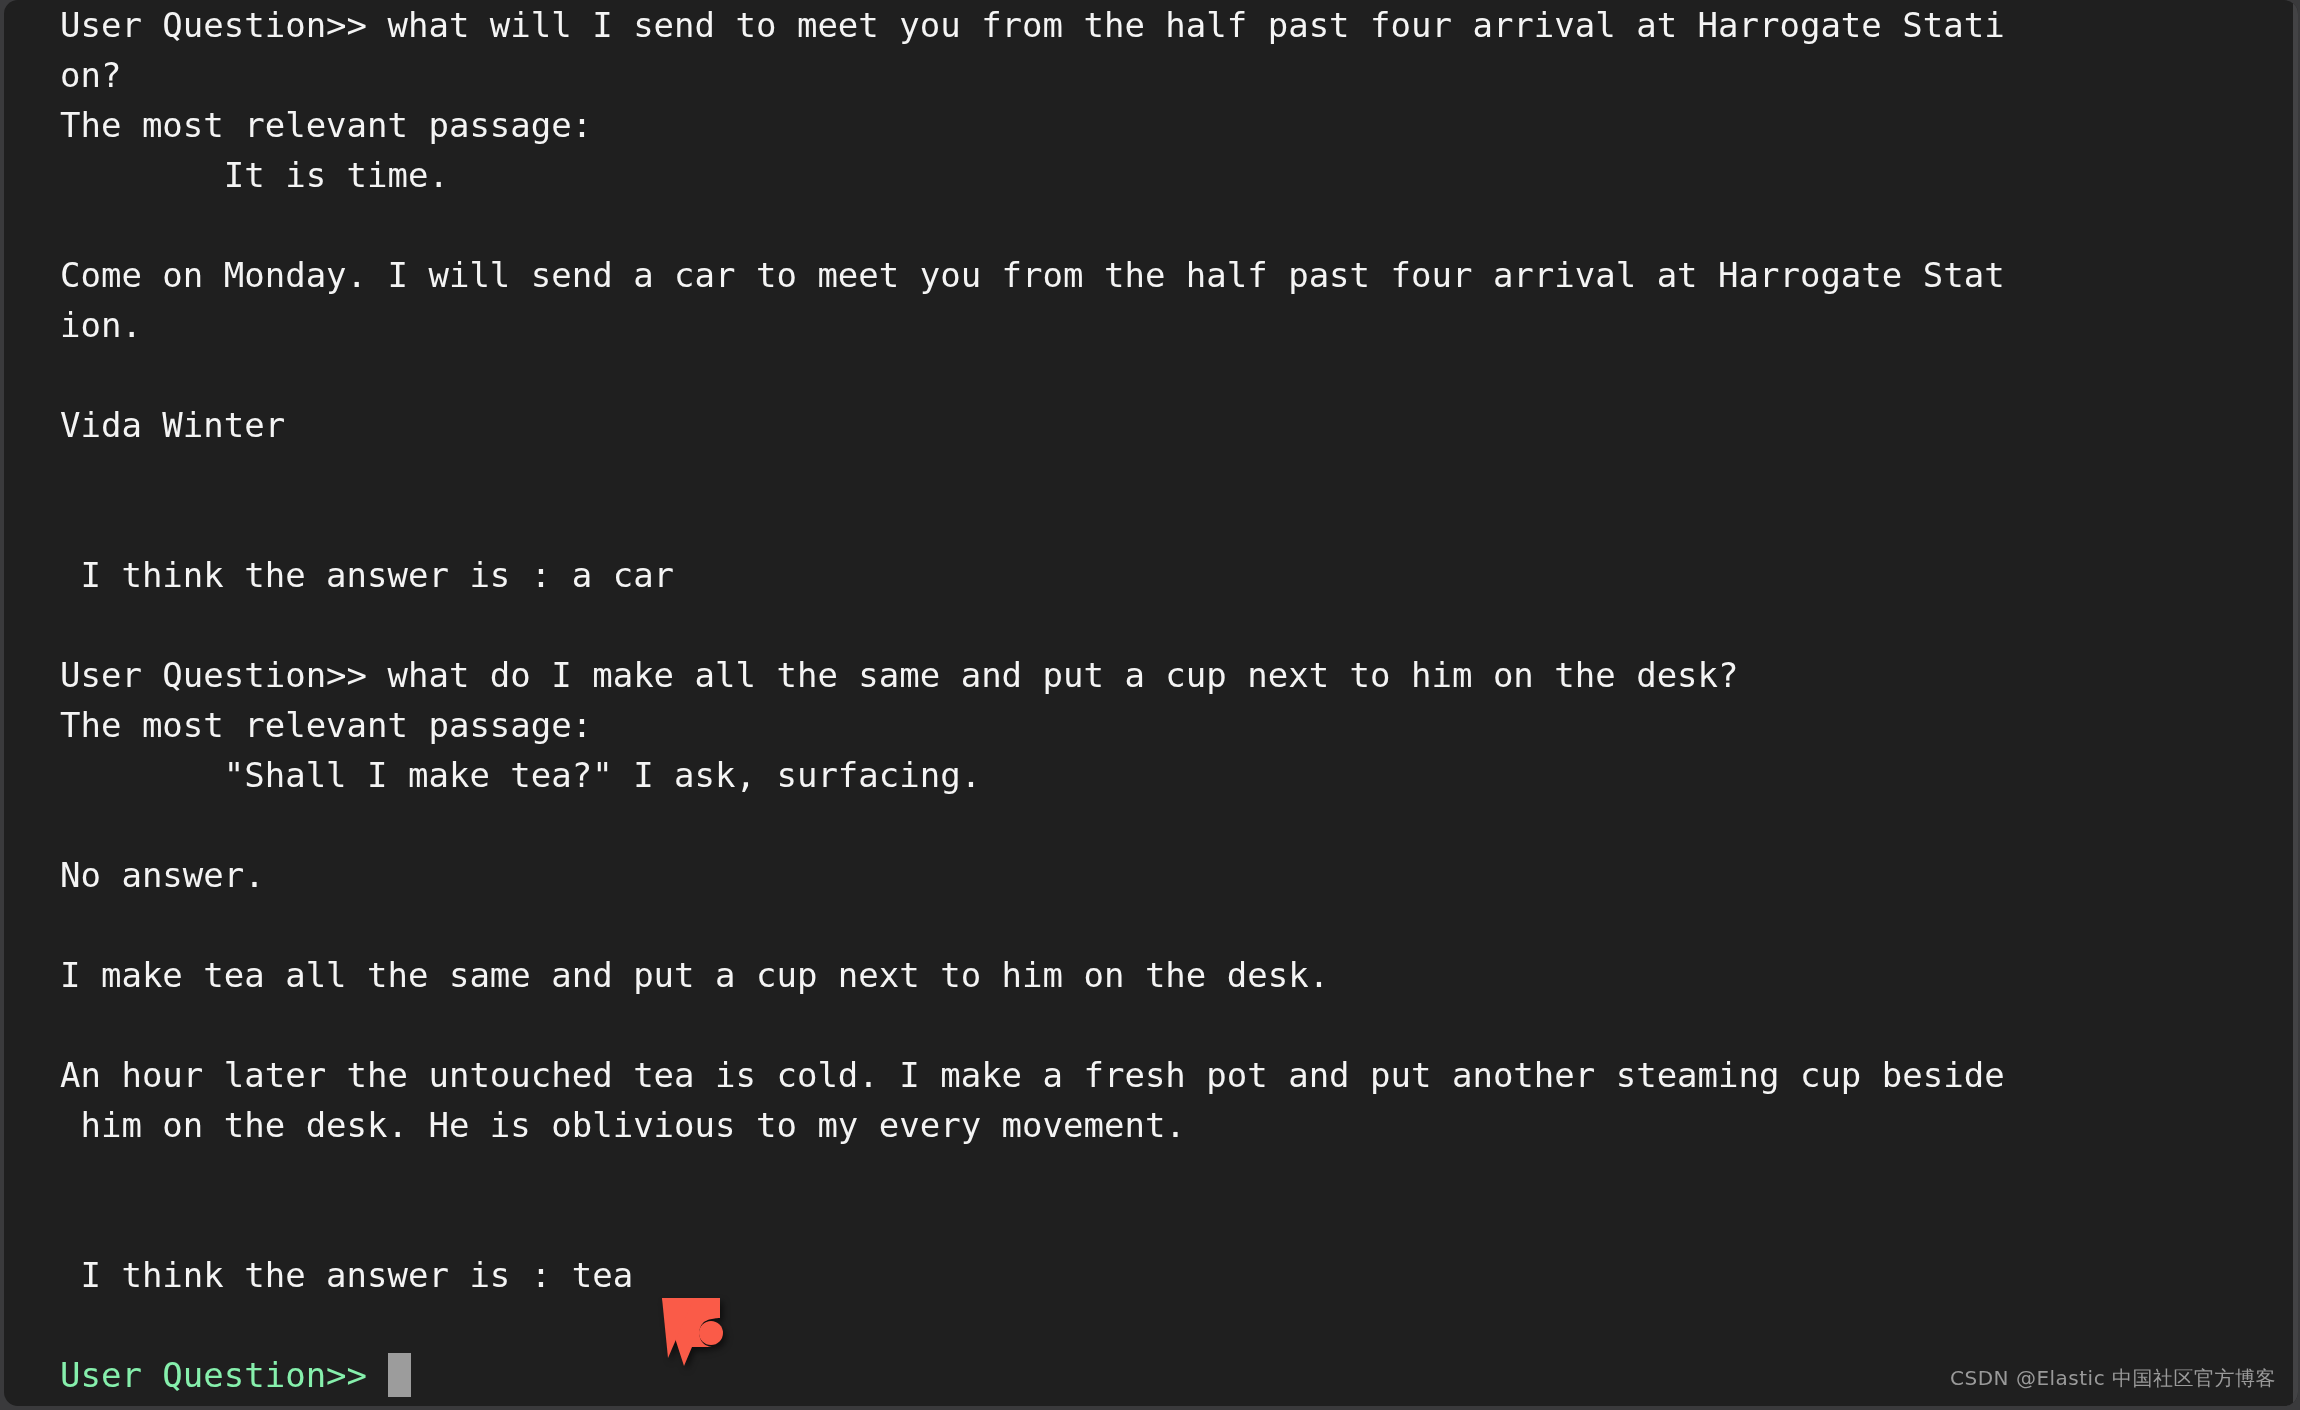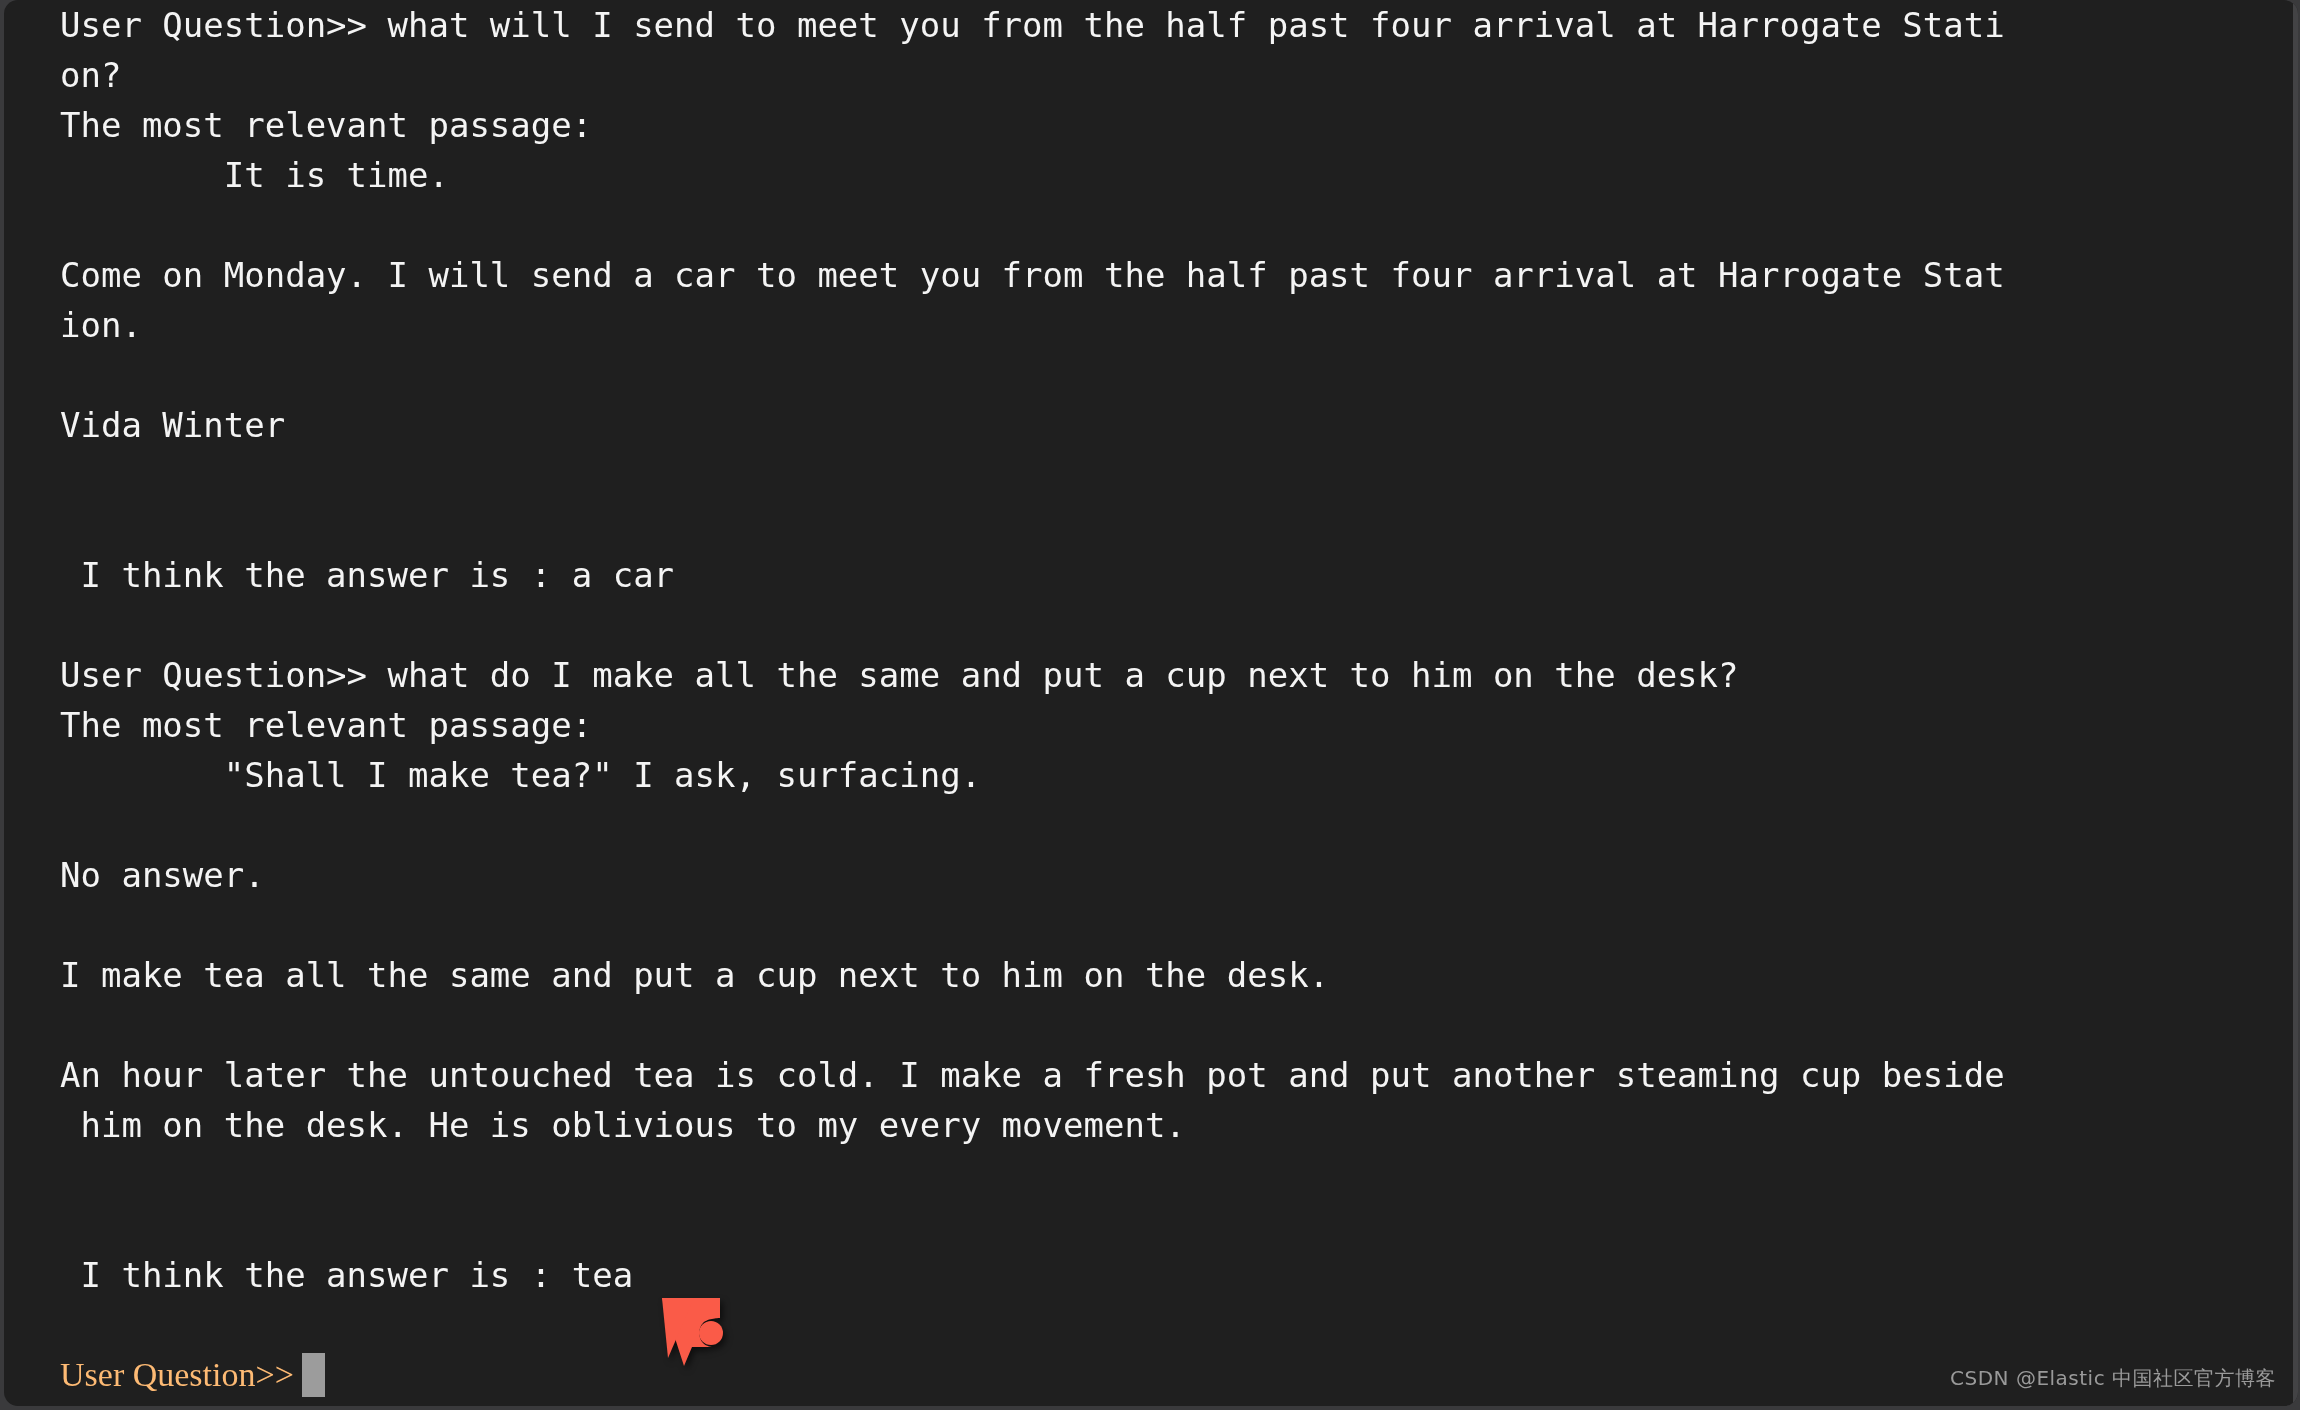--- a/index.html
+++ b/index.html
@@ -60,21 +60,21 @@
 
   
   .prompt-line {
     height: 50px;
     padding-left: 8px;
     white-space: pre;
     position: relative;
     display: flex;
     align-items: center;
   }
-  .prompt-text { white-space: pre; color: #fdba74; font-family: Liberation Serif, serif; }
+  .prompt-text { white-space: pre; color: #86efac; }
   #block-cursor {
     display: inline-block;
     width: 23px;
     height: 44px;
     background: #9c9c9c;
     vertical-align: middle;
     margin-left: 0px;
   }
 
   

